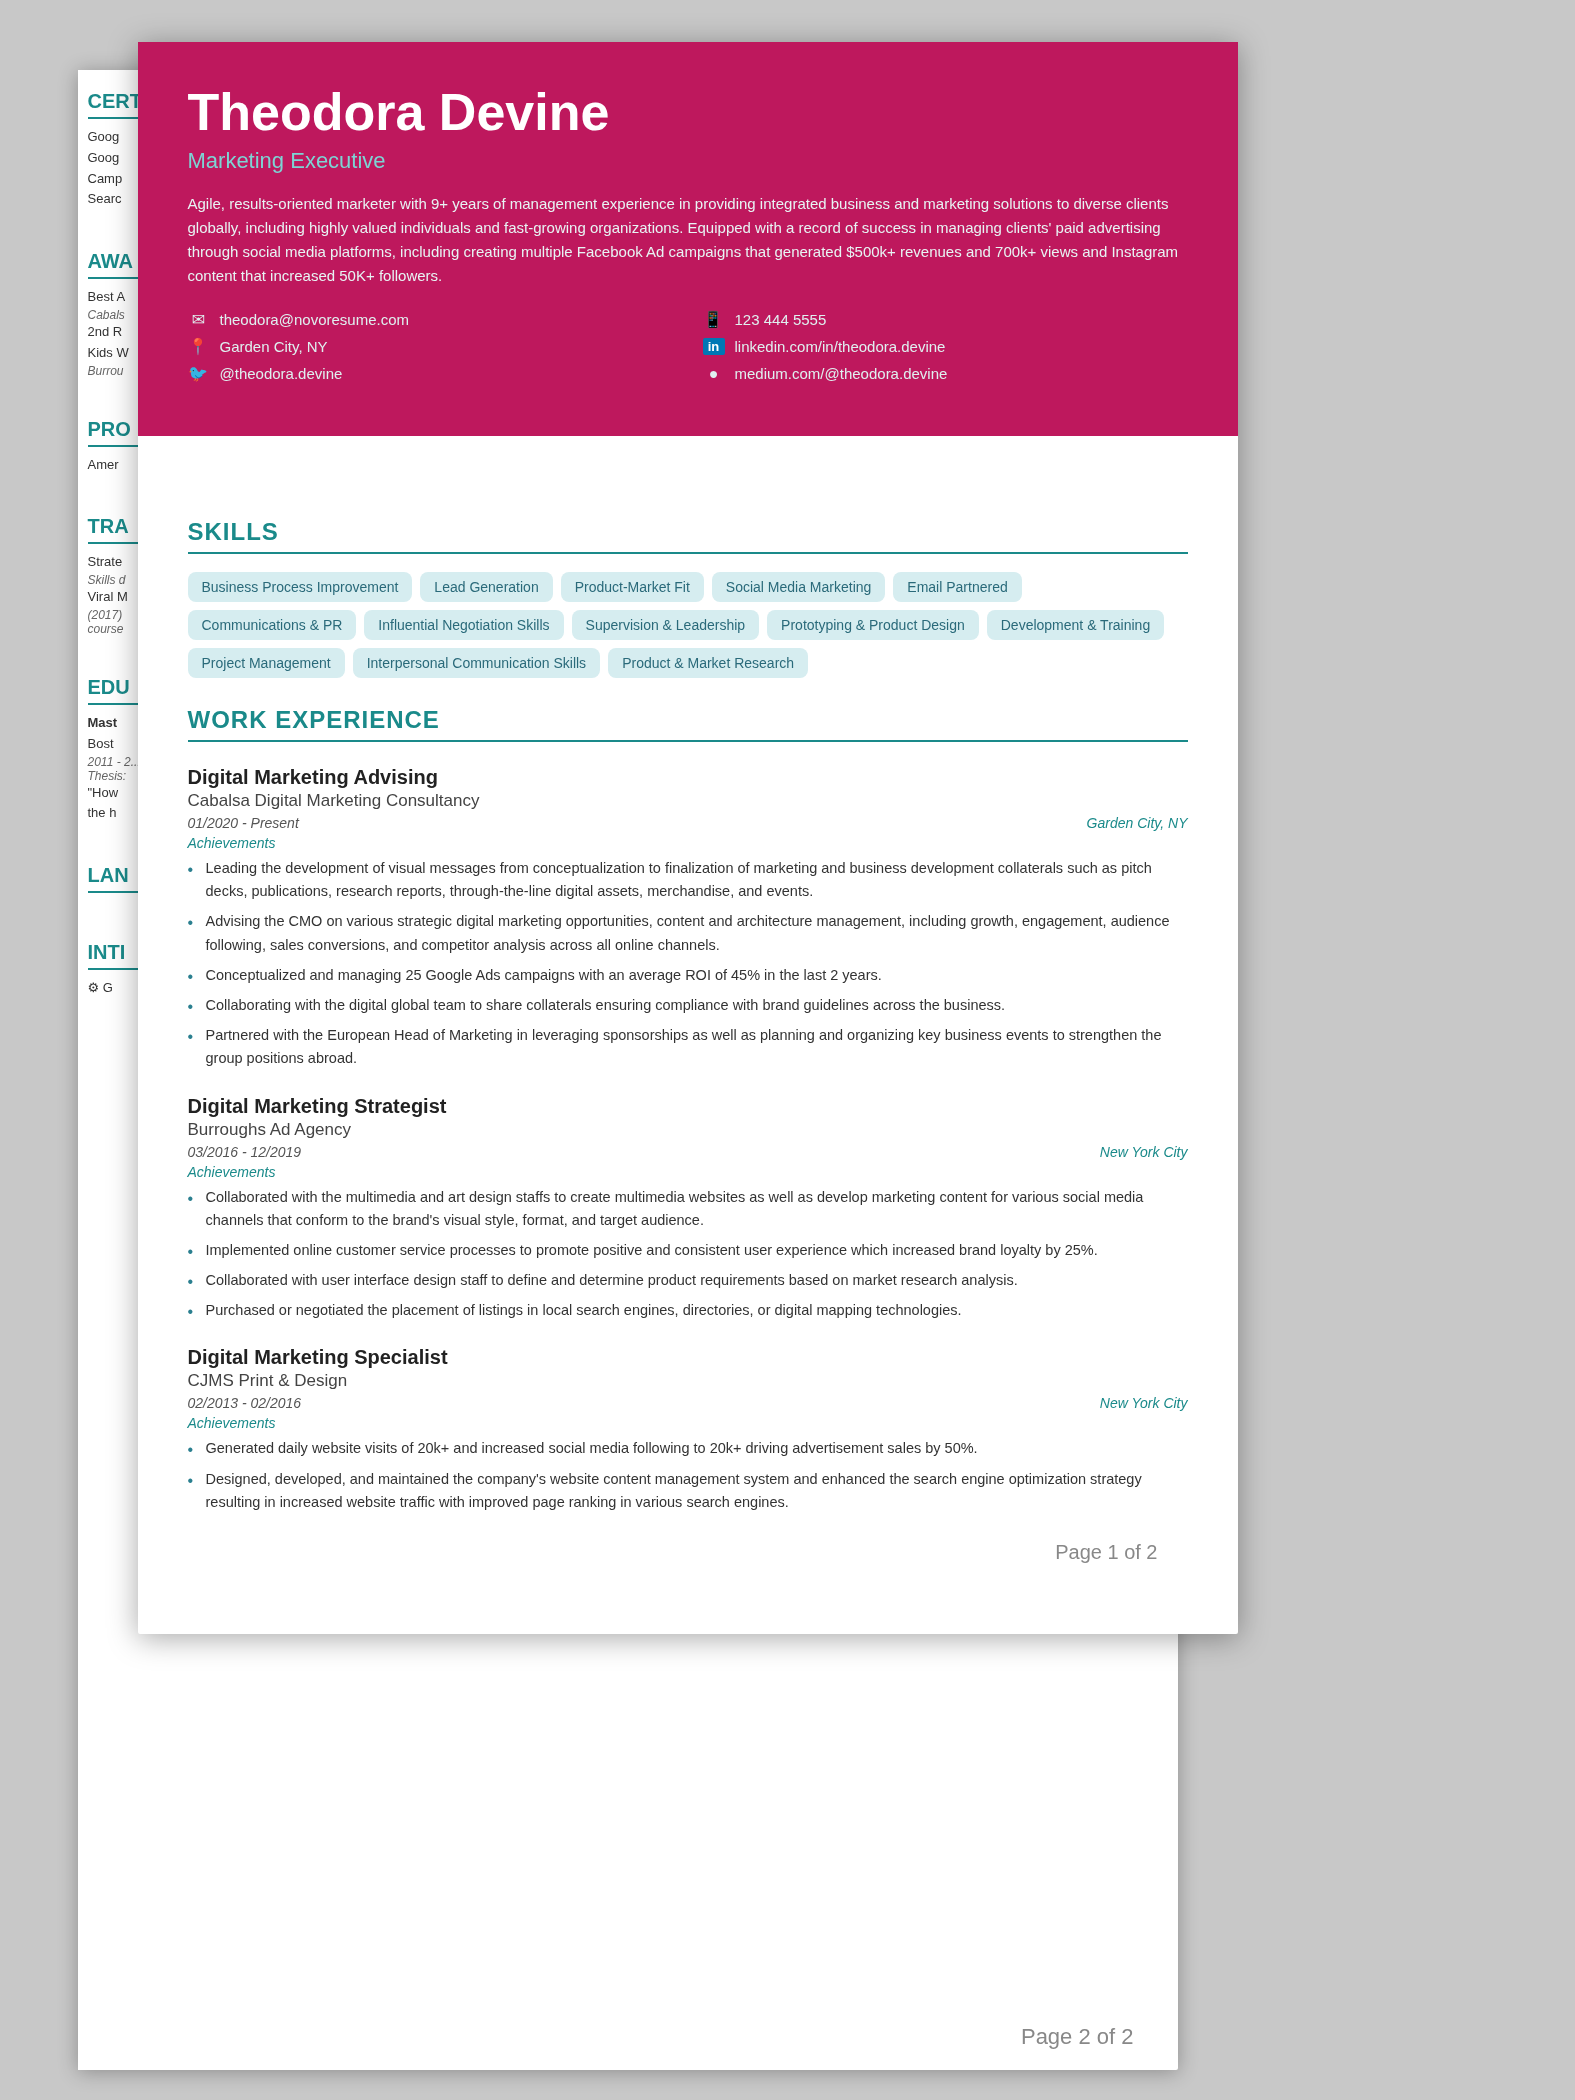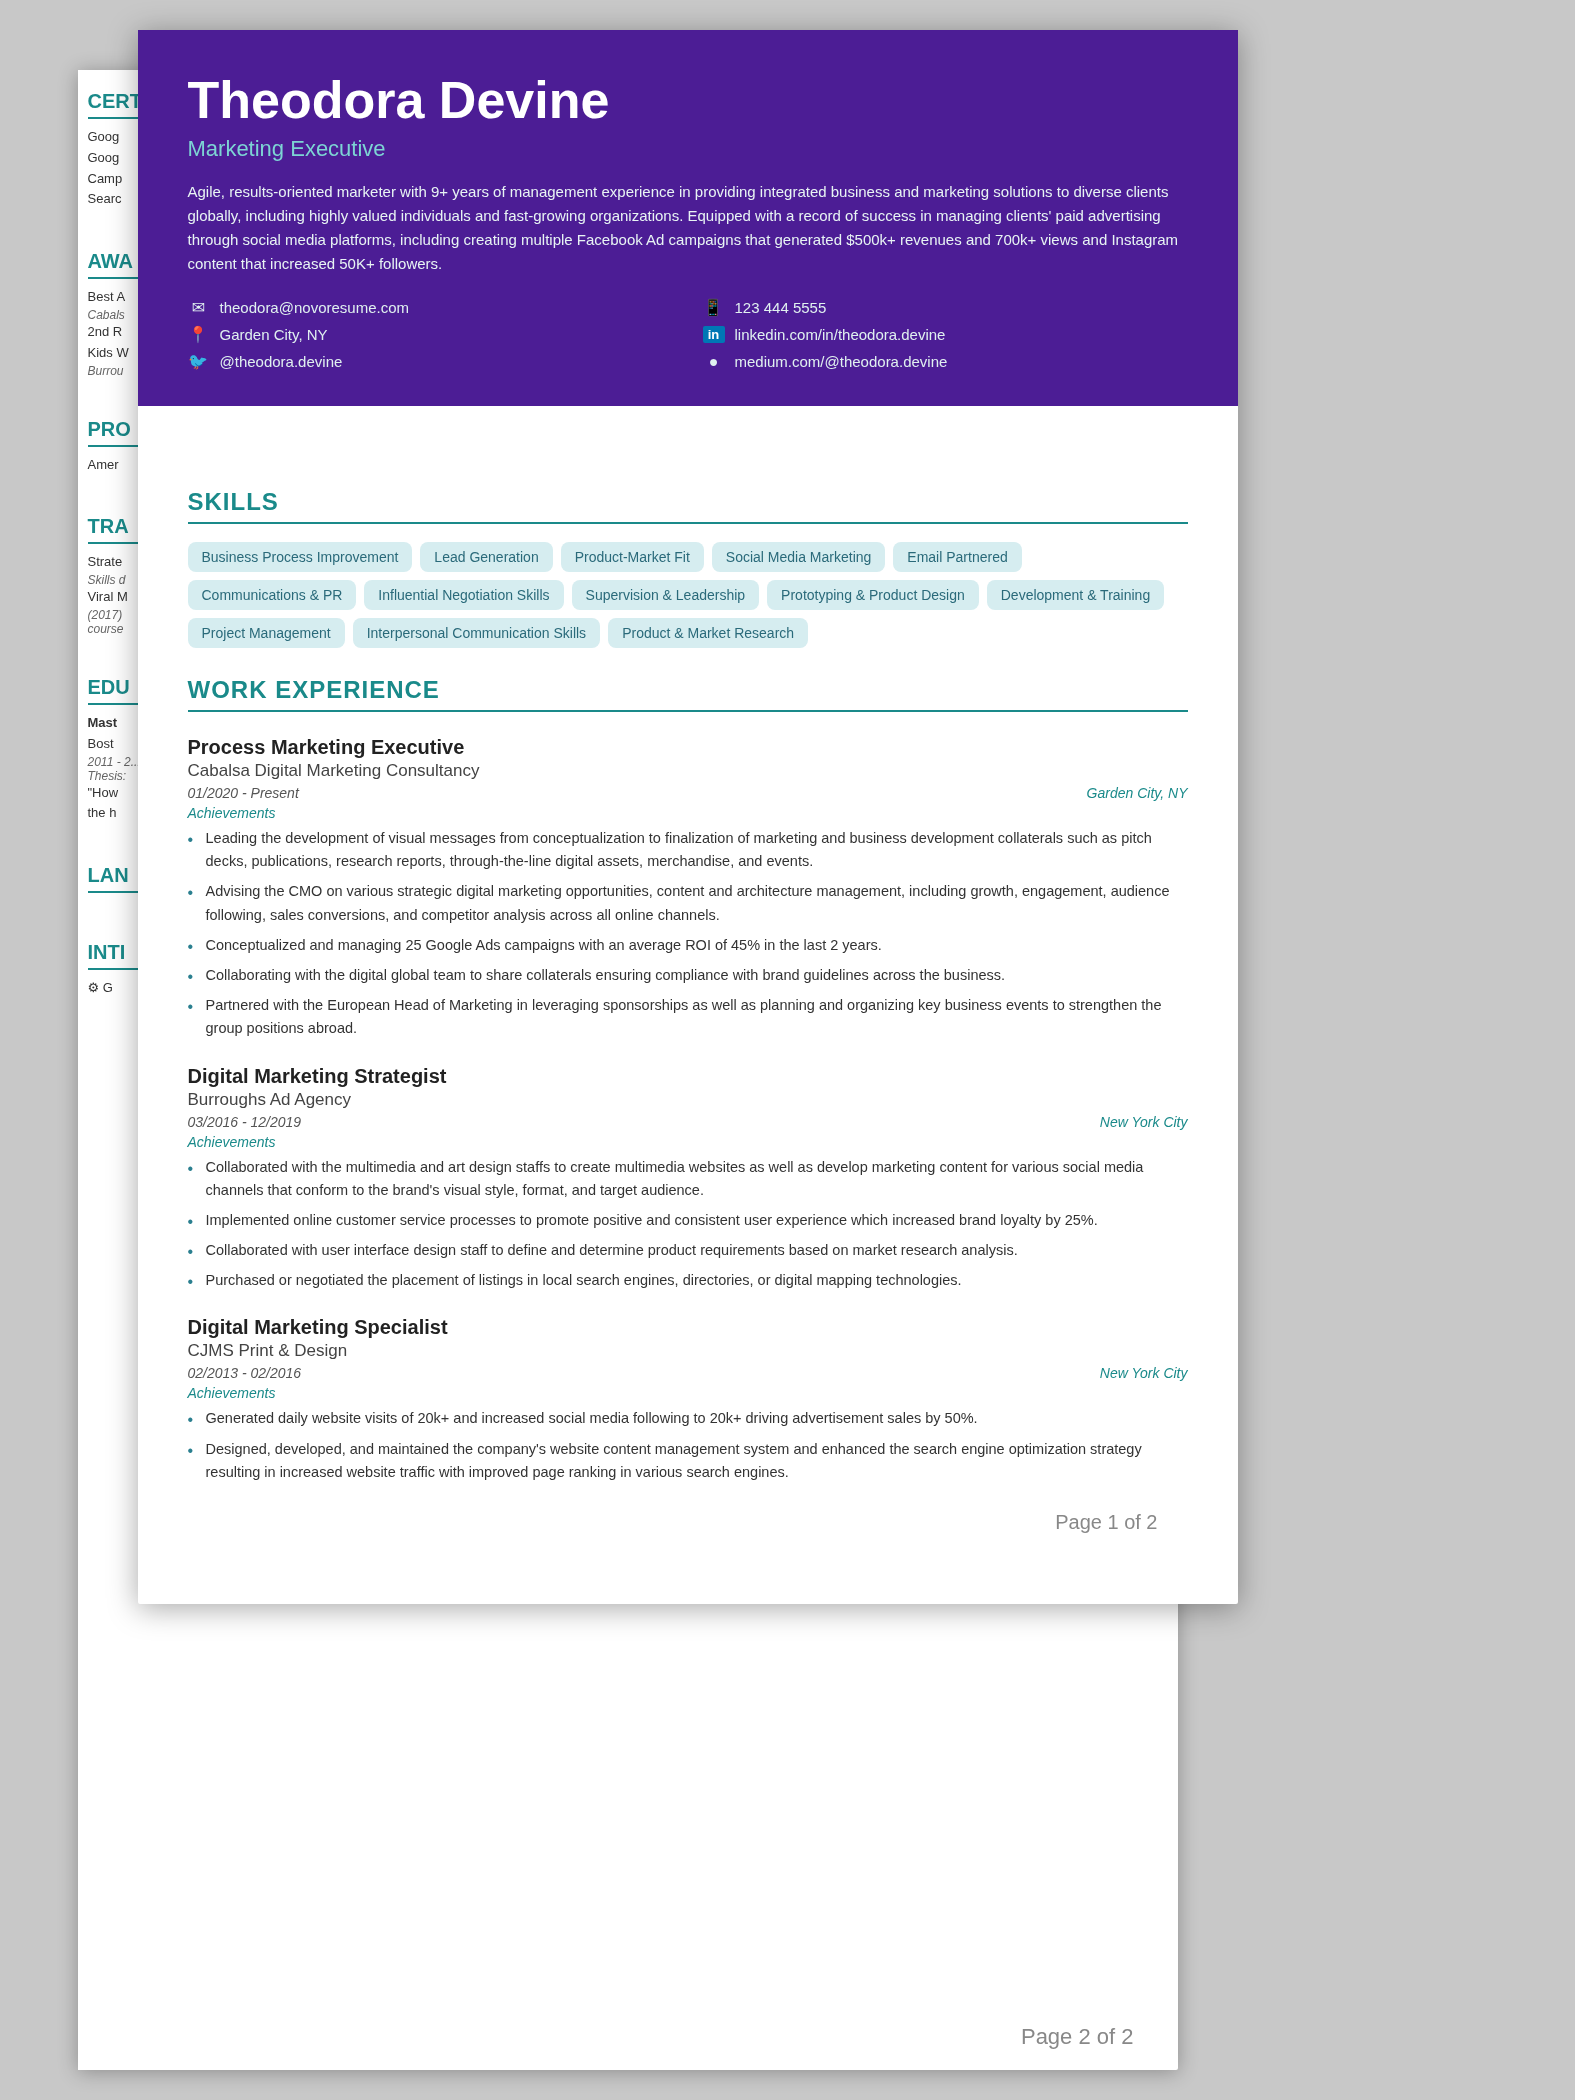--- a/index.html
+++ b/index.html
@@ -81,23 +81,24 @@
       position: relative;
       width: 1100px;
       background: #fff;
       box-shadow: 0 4px 30px rgba(0,0,0,0.35);
       border-radius: 2px;
       z-index: 2;
     }
 
     
     .resume-header {
-      background: #4c1d95;
-      padding: 40px 50px 35px 50px;
+      background: #be185d;
+      padding: 40px 50px 53px 50px;
       color: #fff;
+      margin-top: 12px;
     }
 
     .header-name {
       font-size: 52px;
       font-weight: bold;
       color: #fff;
       margin-bottom: 6px;
     }
 
     .header-title {
@@ -341,21 +342,21 @@
         <span class="skill-tag">Prototyping &amp; Product Design</span>
         <span class="skill-tag">Development &amp; Training</span>
         <span class="skill-tag">Project Management</span>
         <span class="skill-tag">Interpersonal Communication Skills</span>
         <span class="skill-tag">Product &amp; Market Research</span>
       </div>
 
       <div class="section-title">WORK EXPERIENCE</div>
 
       <div class="job-block">
-        <div class="job-title">Process Marketing Executive</div>
+        <div class="job-title">Digital Marketing Advising</div>
         <div class="job-company">Cabalsa Digital Marketing Consultancy</div>
         <div class="job-meta">
           <span class="job-dates">01/2020 - Present</span>
           <span class="job-location">Garden City, NY</span>
         </div>
         <div class="achievements-label">Achievements</div>
         <ul class="bullet-list">
           <li>Leading the development of visual messages from conceptualization to finalization of marketing and business development collaterals such as pitch decks, publications, research reports, through-the-line digital assets, merchandise, and events.</li>
           <li>Advising the CMO on various strategic digital marketing opportunities, content and architecture management, including growth, engagement, audience following, sales conversions, and competitor analysis across all online channels.</li>
           <li>Conceptualized and managing 25 Google Ads campaigns with an average ROI of 45% in the last 2 years.</li>

